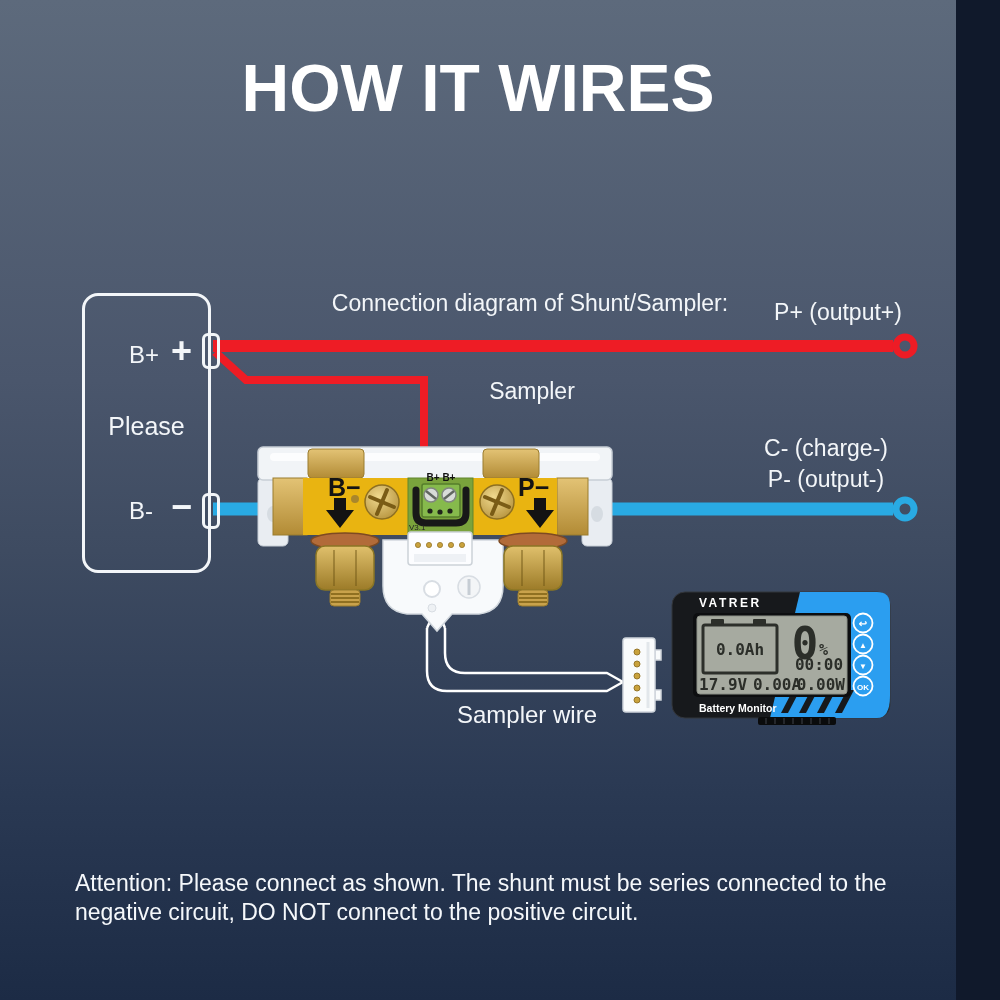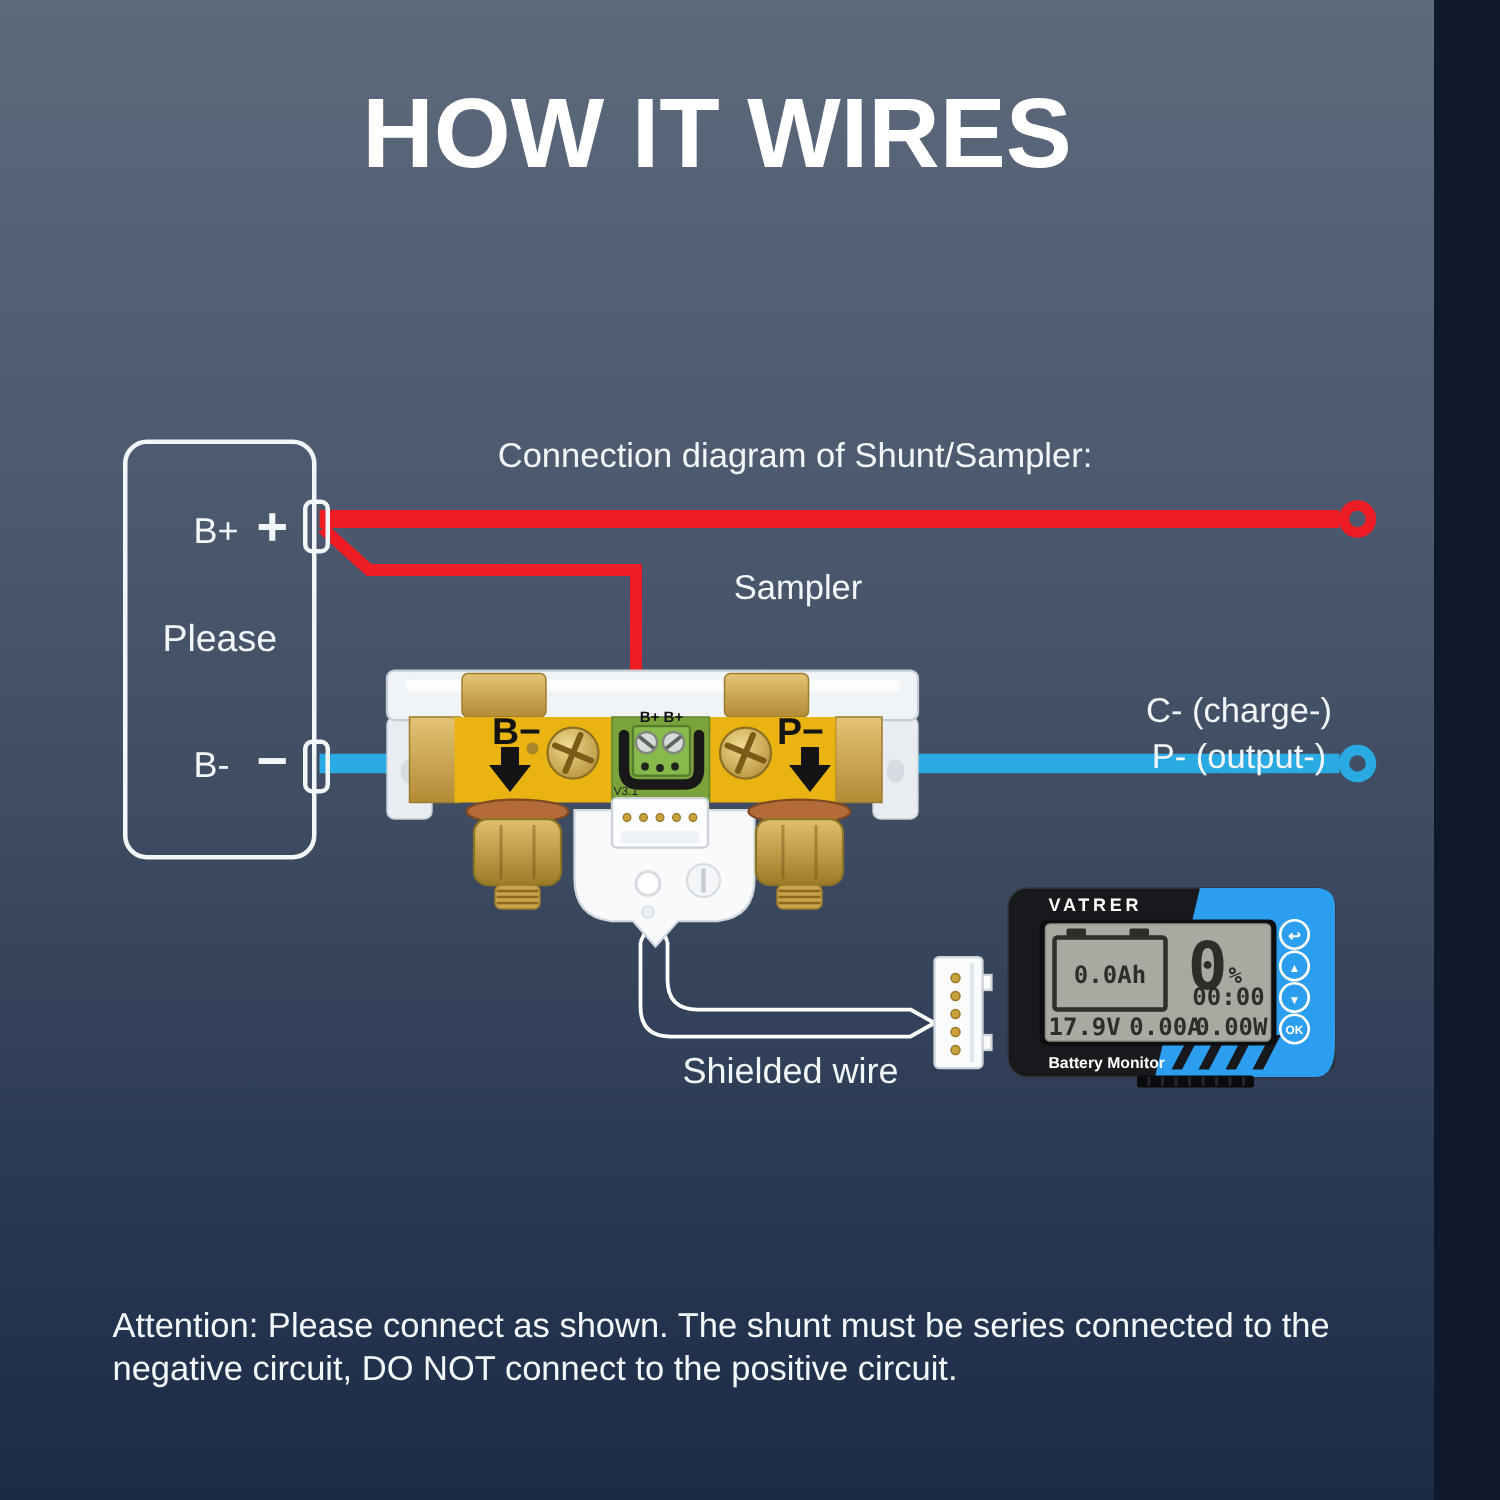--- a/index.html
+++ b/index.html
@@ -12,21 +12,21 @@
     position:relative;width:956px;height:1000px;overflow:hidden;
     background:linear-gradient(180deg,var(--bg-top) 0%,#4a566c 38%,var(--bg-mid) 55%,#2b3a54 78%,var(--bg-bottom) 100%);
     font-family:"Liberation Sans",sans-serif;color:#f3f6f9;
   }
   .abs{position:absolute;}
   #title{left:0;right:0;top:50px;text-align:center;font-size:66px;font-weight:800;letter-spacing:0px;color:#ffffff;}
   .lbl{position:absolute;color:#f3f6f9;font-size:23px;text-align:center;}
   #heading{left:280px;top:290px;width:500px;}
   #sampler-label{left:432px;top:378px;width:200px;}
   #p-out-label{left:738px;top:299px;width:200px;}
-  #neg-labels{left:726px;top:458px;width:200px;line-height:31px;}
+  #neg-labels{left:726px;top:433px;width:200px;line-height:31px;}
   #shield-label{left:427px;top:701px;width:200px;font-size:24px;}
   #battery-box{left:82px;top:293px;width:123px;height:274px;border:3px solid #f3f6f9;border-radius:16px;}
   #battery-box span{position:absolute;font-size:24px;}
   .term-tab{position:absolute;width:12px;height:30px;border:3px solid #f3f6f9;border-radius:6px;background:transparent;}
   #attention{left:75px;top:869px;width:860px;font-size:23px;line-height:1.26;text-align:left;color:#f5f8fb;}
   #attention b{font-weight:400;}
   svg{position:absolute;overflow:visible;}
   svg text{font-family:"Liberation Sans",sans-serif;}
   .lcd{font-family:"DejaVu Sans Mono",monospace;font-weight:bold;fill:#2b2e29;}
   .z1{z-index:1;} .z2{z-index:2;} .z3{z-index:3;}
@@ -51,25 +51,26 @@
     <span style="left:86px;top:34px;font-size:36px;font-weight:600;">+</span>
     <span style="left:0;right:0;top:116px;text-align:center;font-size:25px;">Please</span>
     <span style="left:44px;top:201px;">B-</span>
     <span style="left:86px;top:190px;font-size:36px;font-weight:600;">−</span>
   </div>
   <div class="term-tab z2" style="left:202px;top:333px;"></div>
   <div class="term-tab z2" style="left:202px;top:493px;"></div>
 
   <div id="sampler-label" class="lbl z2">Sampler</div>
   <div id="heading" class="lbl z2">Connection diagram of Shunt/Sampler:</div>
+  <div id="p-out-label" class="lbl z2">P+ (output+)</div>
   <div id="neg-labels" class="lbl z2">
     <div>C- (charge-)</div>
     <div>P- (output-)</div>
   </div>
-  <div id="shield-label" class="lbl z2">Shielded wire</div>
+  <div id="shield-label" class="lbl z2">Sampler wire</div>
 
   <svg class="z1" style="left:410px;top:598px;" width="260" height="135" viewBox="0 0 260 135">
     <path d="M17,30 V73 Q17,93 37,93 H197 L213,84" fill="none" stroke="#ffffff" stroke-width="2.5" stroke-linejoin="round"></path>
     <path d="M35,30 V55 Q35,75 55,75 H197 L213,84" fill="none" stroke="#ffffff" stroke-width="2.5" stroke-linejoin="round"></path>
     <path d="M17,30 L25,13 M35,30 L28,13" fill="none" stroke="#ffffff" stroke-width="2.5"></path>
     <g>
       <rect x="245" y="52" width="6" height="10" fill="#f9fbfc" stroke="#cfd5db" stroke-width="1.5"></rect>
       <rect x="245" y="92" width="6" height="10" fill="#f9fbfc" stroke="#cfd5db" stroke-width="1.5"></rect>
       <rect x="213" y="40" width="32" height="74" rx="3" fill="#f9fbfc" stroke="#cfd5db" stroke-width="1.5"></rect>
       <line x1="238" y1="44" x2="238" y2="110" stroke="#e2e7eb" stroke-width="3"></line>

